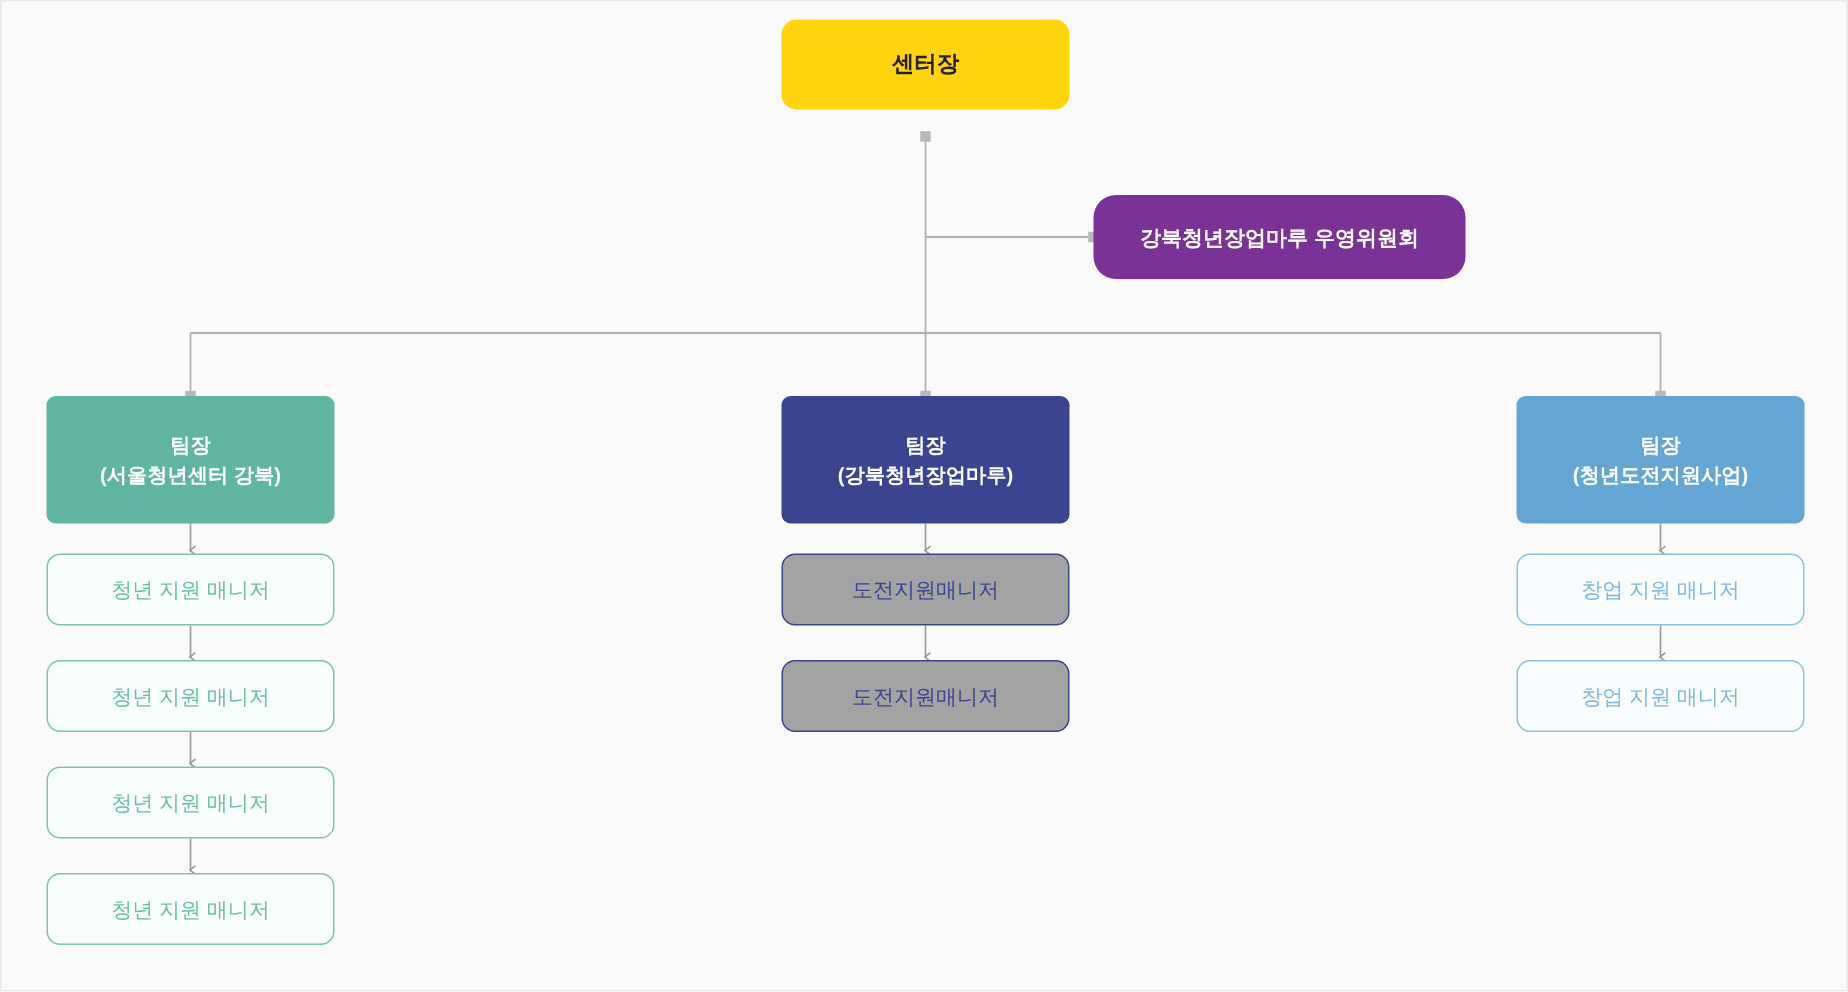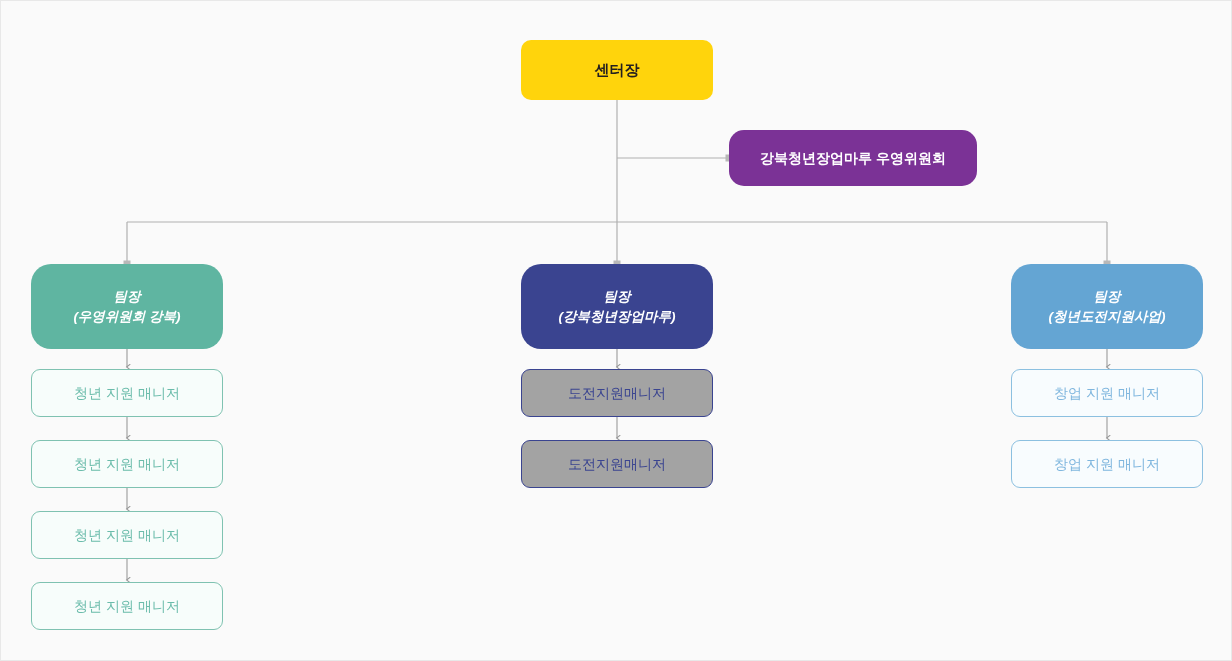--- a/index.html
+++ b/index.html
@@ -55,22 +55,21 @@
     background: #7b3296;
     color: #ffffff;
     font-weight: bold;
     font-size: 14px;
   }
   
   .n-team {
     color: #ffffff;
     font-weight: bold;
     font-size: 13.5px;
-    border-radius: 20px;
-    font-style: italic;
+    border-radius: 6px;
   }
   .n-team .node-line.sub {
     font-weight: bold;
     font-size: 13.5px;
   }
   .team-green { background: #5fb5a1; }
   .team-navy  { background: #3a4490; }
   .team-blue  { background: #64a5d3; }
 
   
@@ -127,31 +126,31 @@
     <line x1="126" y1="487" x2="126" y2="508" stroke="#9a9a9a" stroke-width="1.1" marker-end="url(#arrow-down)"></line>
     <line x1="126" y1="558" x2="126" y2="579" stroke="#9a9a9a" stroke-width="1.1" marker-end="url(#arrow-down)"></line>
 
     <line x1="616" y1="348" x2="616" y2="366" stroke="#9a9a9a" stroke-width="1.1" marker-end="url(#arrow-down)"></line>
     <line x1="616" y1="416" x2="616" y2="437" stroke="#9a9a9a" stroke-width="1.1" marker-end="url(#arrow-down)"></line>
 
     <line x1="1106" y1="348" x2="1106" y2="366" stroke="#9a9a9a" stroke-width="1.1" marker-end="url(#arrow-down)"></line>
     <line x1="1106" y1="416" x2="1106" y2="437" stroke="#9a9a9a" stroke-width="1.1" marker-end="url(#arrow-down)"></line>
   </svg>
 
-  <div class="node n-root" style="left:520px; top:39px; width:192px; height:60px;">
+  <div class="node n-root" style="left:520px; top:12px; width:192px; height:60px;">
     <span class="node-line">센터장</span>
   </div>
 
   <div class="node n-committee" style="left:728px; top:129px; width:248px; height:56px;border-radius:15px;">
     <span class="node-line">강북청년장업마루 우영위원회</span>
   </div>
 
   <div class="node n-team team-green" style="left:30px; top:263px; width:192px; height:85px;">
     <span class="node-line">팀장</span>
-    <span class="node-line sub">(우영위원회 강북)</span>
+    <span class="node-line sub">(서울청년센터 강북)</span>
   </div>
 
   <div class="node n-team team-navy" style="left:520px; top:263px; width:192px; height:85px;">
     <span class="node-line">팀장</span>
     <span class="node-line sub">(강북청년장업마루)</span>
   </div>
 
   <div class="node n-team team-blue" style="left:1010px; top:263px; width:192px; height:85px;">
     <span class="node-line">팀장</span>
     <span class="node-line sub">(청년도전지원사업)</span>

